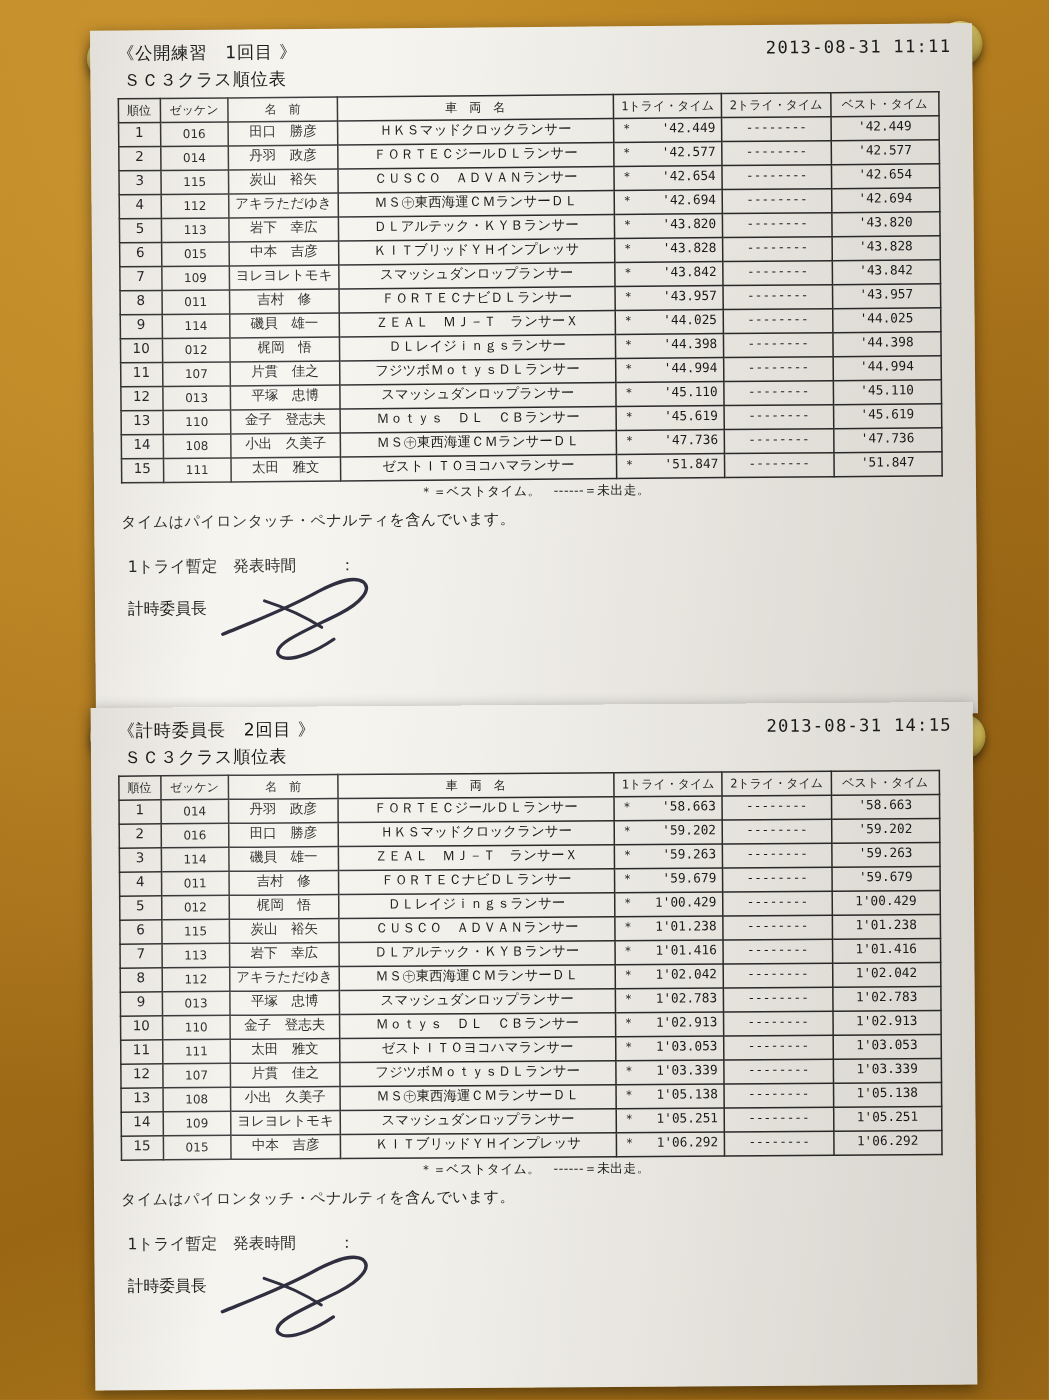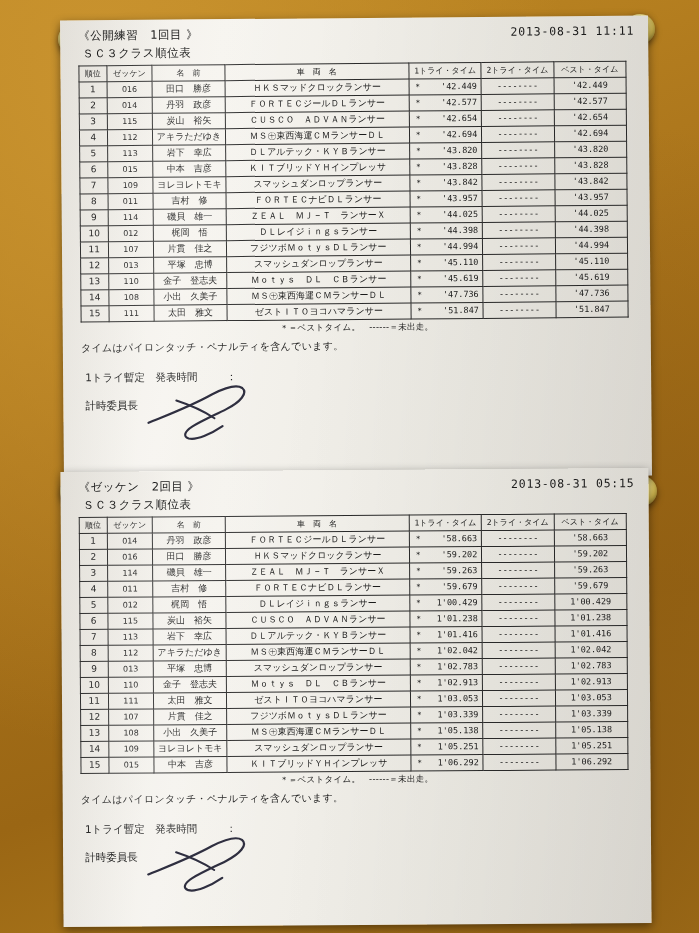--- a/index.html
+++ b/index.html
@@ -341,22 +341,22 @@
         <path d="M36 24 C48 28 62 34 74 42" fill="none" stroke="#2f2f40" stroke-width="2" stroke-linecap="round"></path>
       </svg>
     </div>
   </div>
 </div>
 
 <div class="sheet" id="sheet2">
   <div class="shade"></div>
   <div class="hdr">
     <div class="hdr-row">
-      <div class="hdr-title">《ゼッケン　2回目 》</div>
-      <div class="hdr-date">2013-08-31 05:15</div>
+      <div class="hdr-title">《計時委員長　2回目 》</div>
+      <div class="hdr-date">2013-08-31 14:15</div>
     </div>
     <div class="hdr-sub">ＳＣ３クラス順位表</div>
   </div>
   <table class="res">
     <thead>
       <tr>
         <th class="c-rank">順位</th>
         <th class="c-no">ゼッケン</th>
         <th class="c-name">名　前</th>
         <th class="c-car" style="text-align:center">車　両　名</th>

